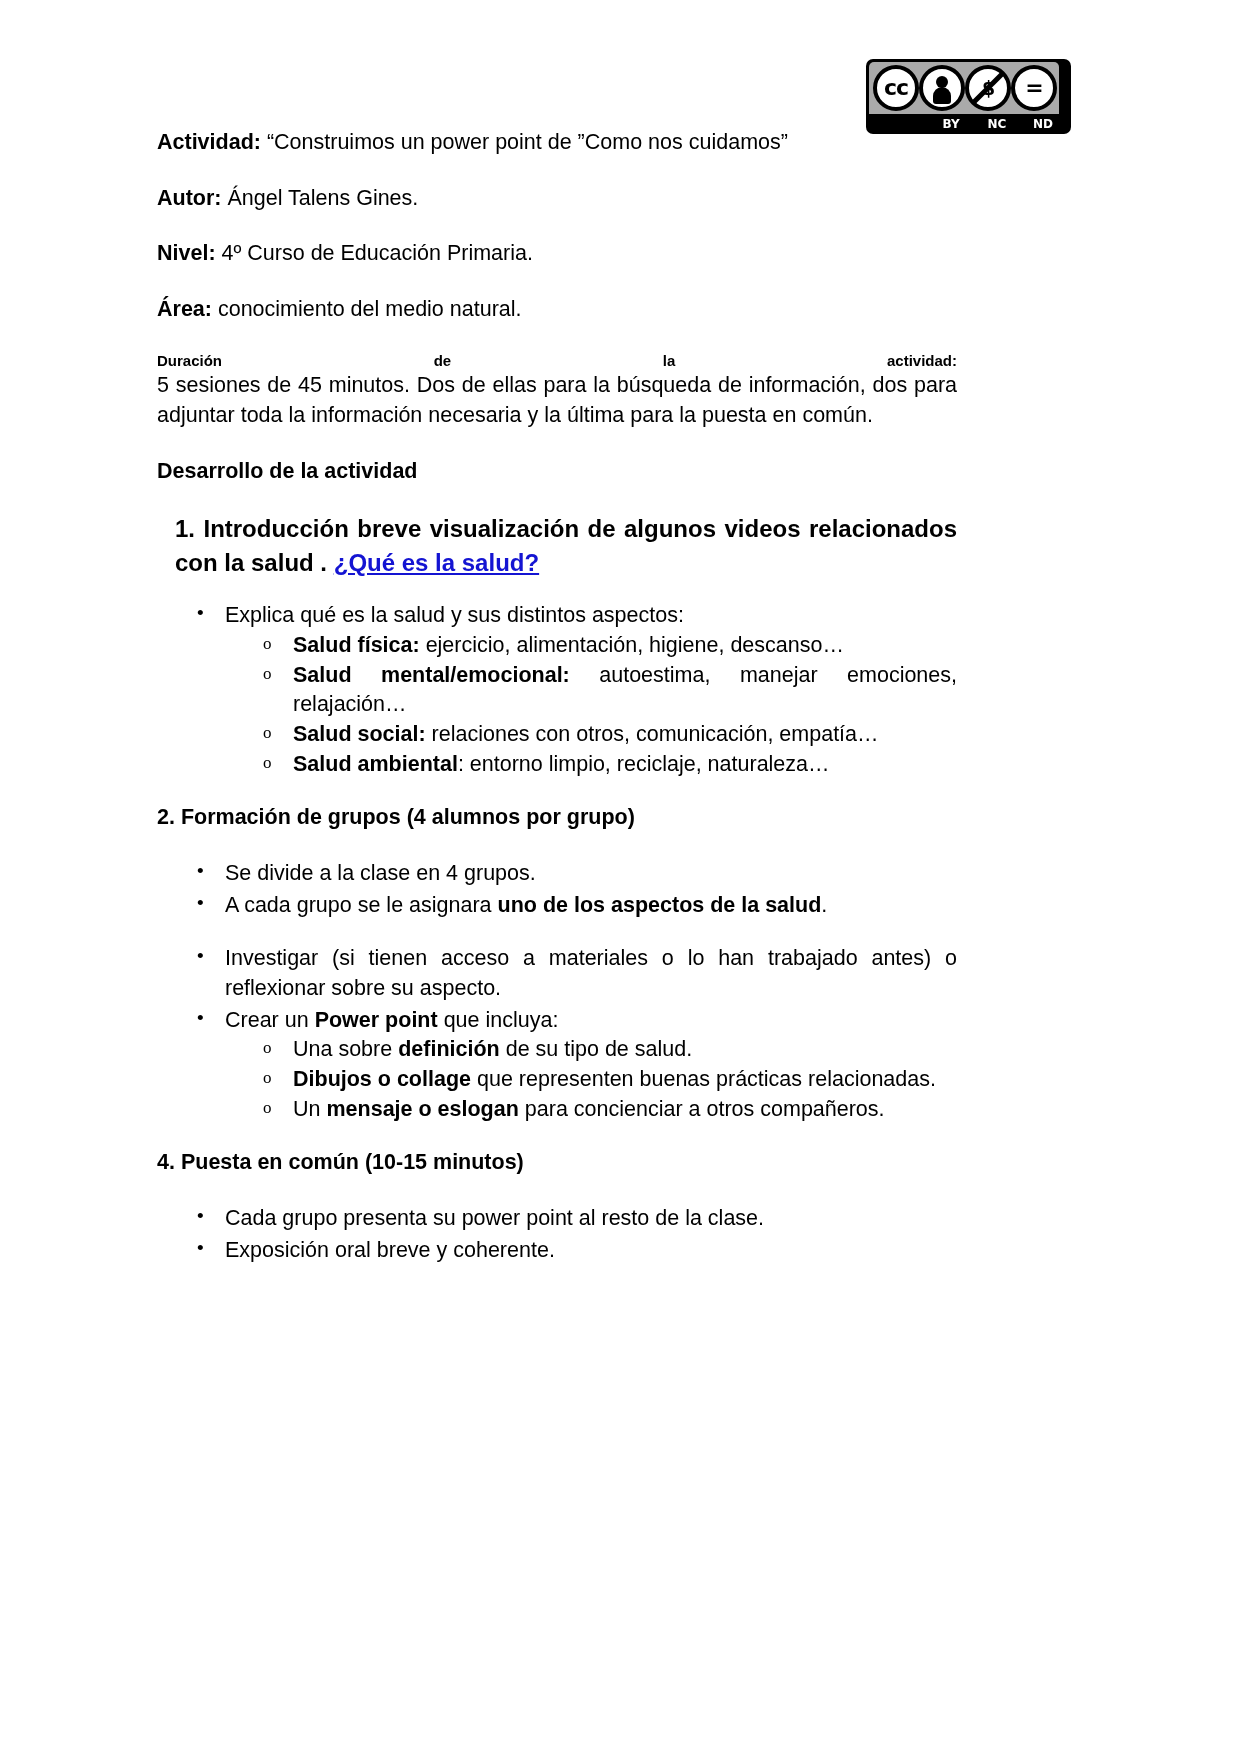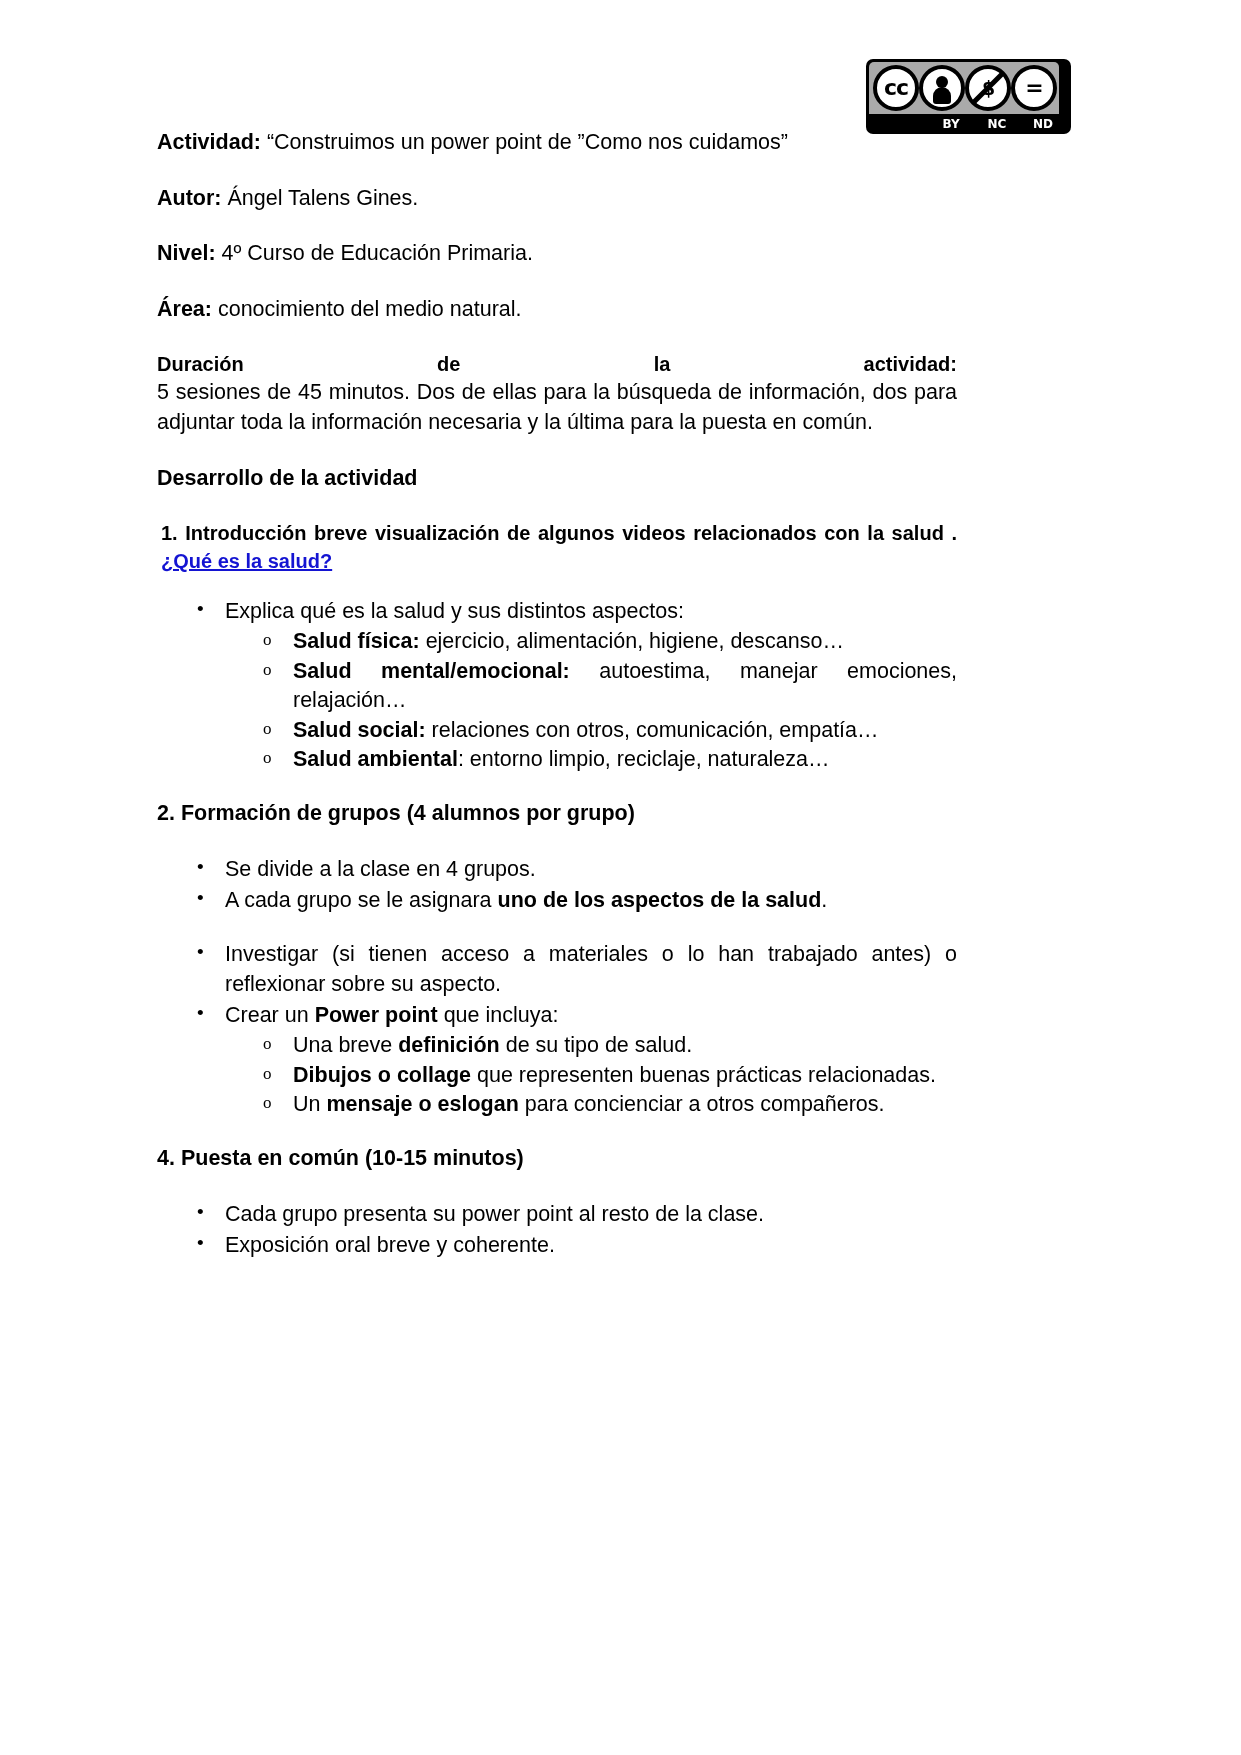--- a/index.html
+++ b/index.html
@@ -133,35 +133,35 @@
   .lbl { font-weight: bold; }
   .b { font-weight: bold; }
   .heading {
     font-weight: bold;
     font-size: 21.5px;
     line-height: 1.38;
     margin: 0 0 26px 0;
   }
   .heading2 {
     font-weight: bold;
-    font-size: 20px;
+    font-size: 24px;
     line-height: 1.4;
-    margin: 0 0 22px 4px;
+    margin: 0 0 22px 18px;
     text-align: justify;
   }
   a.link {
     color: #1414d2;
     text-decoration: underline;
     font-weight: bold;
   }
   .spread {
     display: flex;
     justify-content: space-between;
     font-weight: bold;
-    font-size: 20px;
+    font-size: 15px;
     line-height: 1.38;
   }
 
   ul.lvl1 {
     margin: 0 0 24px 0;
     padding: 0 0 0 68px;
     list-style: none;
   }
   ul.lvl1 > li {
     position: relative;
@@ -296,21 +296,21 @@
       <li>
         <span class="bullet">•</span>
         <span>Investigar (si tienen acceso a materiales o lo han trabajado antes) o reflexionar sobre su aspecto.</span><span class="b"></span><span></span>
       </li>
       <li>
         <span class="bullet">•</span>
         <span>Crear un </span><span class="b">Power point</span><span> que incluya:</span>
         <ul class="lvl2">
           <li>
             <span class="bullet-o">o</span>
-            <span>Una breve </span><span class="b">definición</span><span> de su tipo de salud.</span>
+            <span>Una sobre </span><span class="b">definición</span><span> de su tipo de salud.</span>
           </li>
           <li>
             <span class="bullet-o">o</span>
             <span></span><span class="b">Dibujos o collage</span><span> que representen buenas prácticas relacionadas.</span>
           </li>
           <li>
             <span class="bullet-o">o</span>
             <span>Un </span><span class="b">mensaje o eslogan</span><span> para concienciar a otros compañeros.</span>
           </li>
         </ul>

